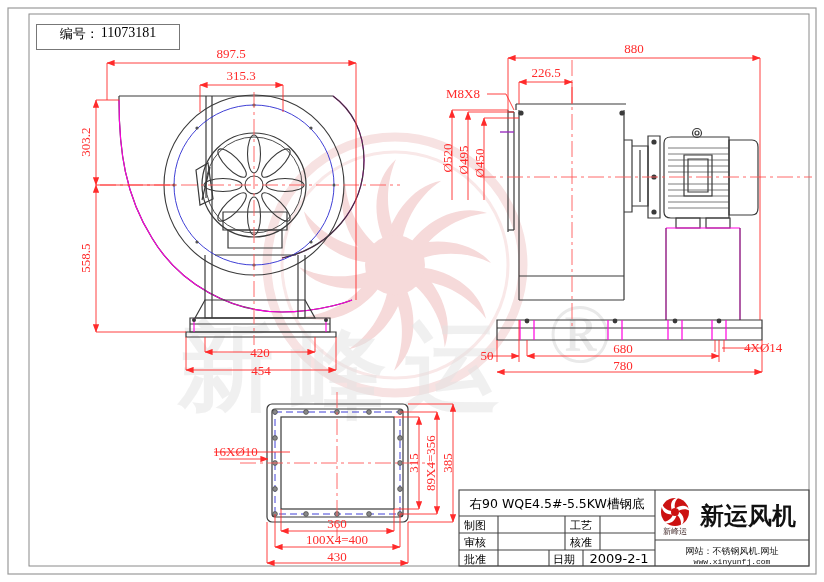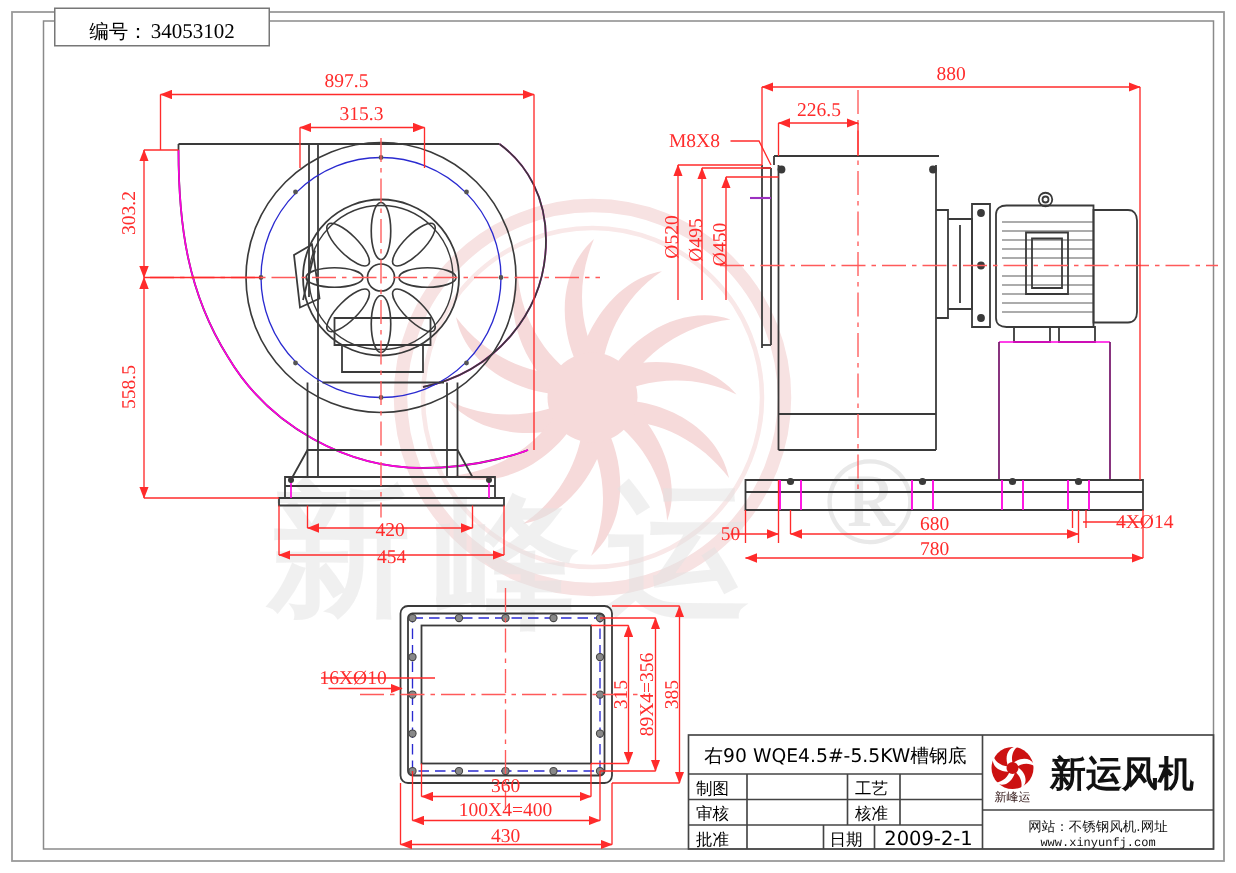--- a/index.html
+++ b/index.html
@@ -455,19 +455,19 @@
           </g>
       </g>
       <circle r="4" fill="#cc1111"></circle>
     </g>
     <text class="cn" x="675" y="534" text-anchor="middle" font-size="8" fill="#3a2020">新峰运</text>
     <text class="cn" x="700" y="524" font-size="24" font-weight="bold" fill="#111">新运风机</text>
     <text class="cn" x="732" y="554" text-anchor="middle" font-size="9" fill="#111">网站：不锈钢风机.网址</text>
     <text x="732" y="564" text-anchor="middle" font-size="8" fill="#111" font-family="Liberation Mono, monospace">www.xinyunfj.com</text>
   </svg>
 
-  <div style="position:absolute;left:36px;top:5px;width:142px;height:24px;border:1.2px solid #777;
-              background:#fff;display:flex;align-items:flex-end;justify-content:center;gap:2px;">
+  <div style="position:absolute;left:36px;top:24px;width:142px;height:24px;border:1.2px solid #777;
+              background:#fff;display:flex;align-items:flex-start;justify-content:center;gap:2px;">
     <span class="cn" style="font-size:13px;color:#000;">编号：</span>
-    <span style="font-size:14px;color:#000;font-family:'Liberation Serif',serif;">34053102</span>
+    <span style="font-size:14px;color:#000;font-family:'Liberation Serif',serif;">11073181</span>
   </div>
 
 </div>
 
 </body></html>

